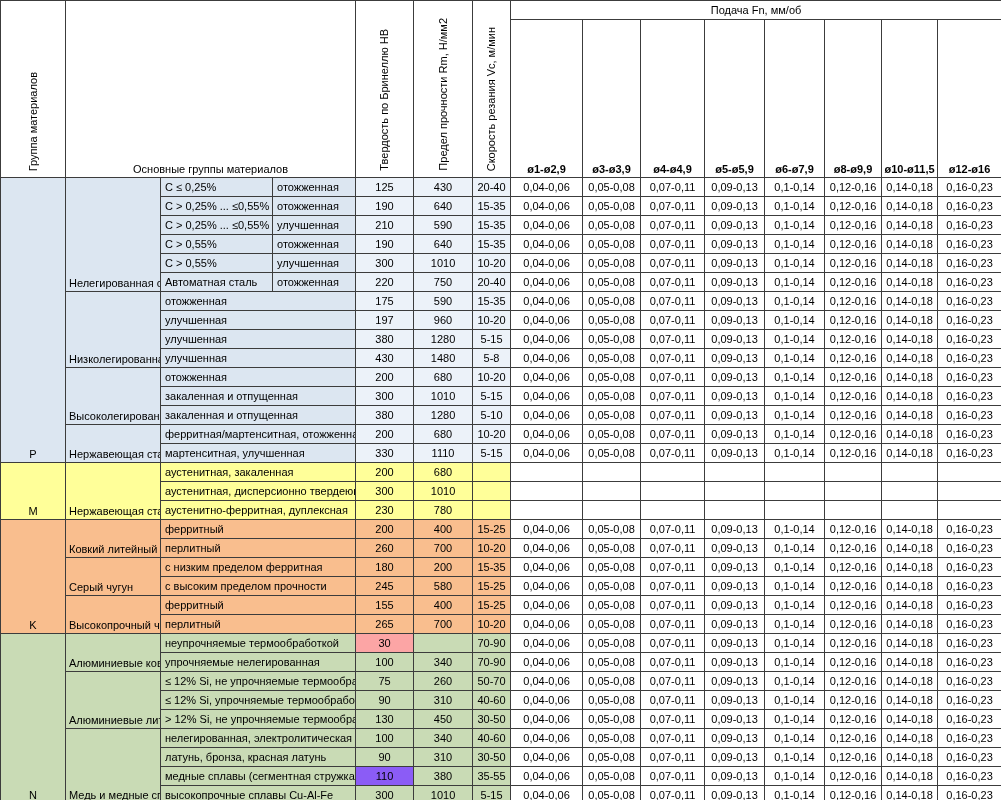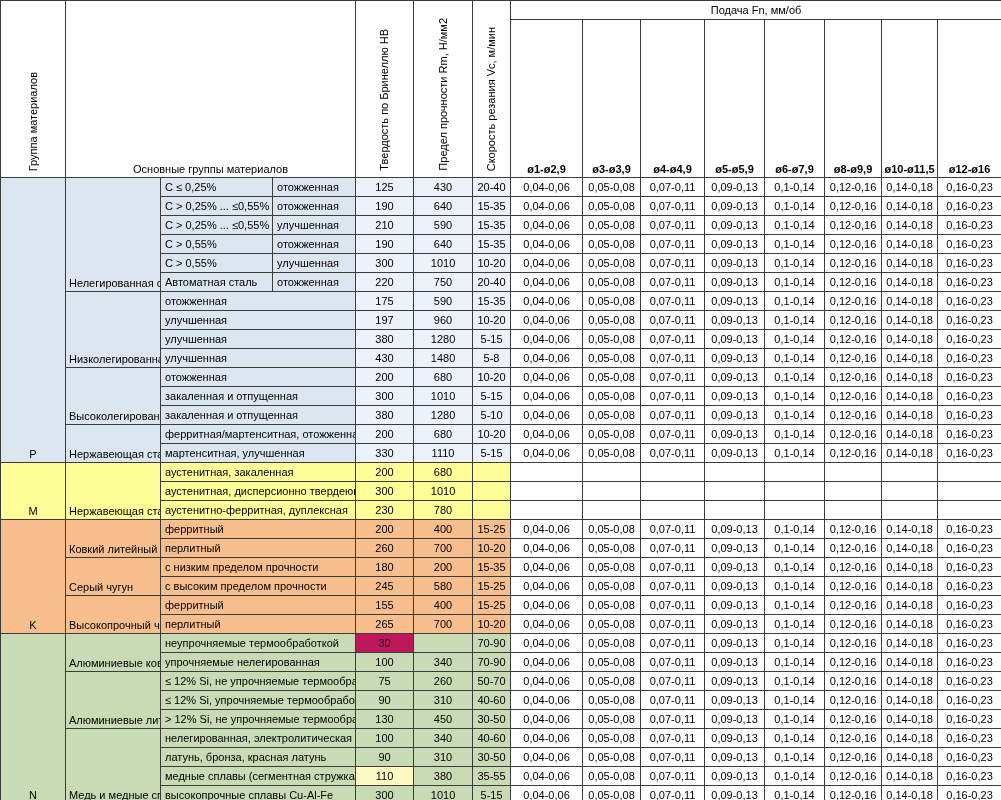--- a/index.html
+++ b/index.html
@@ -362,21 +362,21 @@
         <td class="feed">0,05-0,08</td>
         <td class="feed">0,07-0,11</td>
         <td class="feed">0,09-0,13</td>
         <td class="feed">0,1-0,14</td>
         <td class="feed">0,12-0,16</td>
         <td class="feed">0,14-0,18</td>
         <td class="feed">0,16-0,23</td>
       </tr>
       <tr>
         <td class="group-label" rowspan="2" style="background: rgb(249, 190, 142);">Серый чугун</td>
-        <td class="mat" colspan="2" style="background: rgb(249, 190, 142);">с низким пределом прочности</td>
+        <td class="mat" colspan="2" style="background: rgb(249, 190, 142);">с низким пределом ферритная</td>
         <td class="num" style="background: rgb(249, 190, 142);">180</td>
         <td class="num" style="background: rgb(249, 190, 142);">200</td>
         <td class="num" style="background: rgb(249, 190, 142);">15-35</td>
         <td class="feed">0,04-0,06</td>
         <td class="feed">0,05-0,08</td>
         <td class="feed">0,07-0,11</td>
         <td class="feed">0,09-0,13</td>
         <td class="feed">0,1-0,14</td>
         <td class="feed">0,12-0,16</td>
         <td class="feed">0,14-0,18</td>
@@ -422,21 +422,21 @@
         <td class="feed">0,09-0,13</td>
         <td class="feed">0,1-0,14</td>
         <td class="feed">0,12-0,16</td>
         <td class="feed">0,14-0,18</td>
         <td class="feed">0,16-0,23</td>
       </tr>
       <tr>
         <td class="letter" rowspan="9" style="background: rgb(201, 219, 181);">N</td>
         <td class="group-label" rowspan="2" style="background: rgb(201, 219, 181);">Алюминиевые кованые сплавы</td>
         <td class="mat" colspan="2" style="background: rgb(201, 219, 181);">неупрочняемые термообработкой</td>
-        <td class="num" style="background: #be185d; text-align: center;">30</td>
+        <td class="num" style="background: #fca5a5; text-align: center;">30</td>
         <td class="num" style="background: rgb(201, 219, 181);"></td>
         <td class="num" style="background: rgb(201, 219, 181);">70-90</td>
         <td class="feed">0,04-0,06</td>
         <td class="feed">0,05-0,08</td>
         <td class="feed">0,07-0,11</td>
         <td class="feed">0,09-0,13</td>
         <td class="feed">0,1-0,14</td>
         <td class="feed">0,12-0,16</td>
         <td class="feed">0,14-0,18</td>
         <td class="feed">0,16-0,23</td>
@@ -522,21 +522,21 @@
         <td class="feed">0,05-0,08</td>
         <td class="feed">0,07-0,11</td>
         <td class="feed">0,09-0,13</td>
         <td class="feed">0,1-0,14</td>
         <td class="feed">0,12-0,16</td>
         <td class="feed">0,14-0,18</td>
         <td class="feed">0,16-0,23</td>
       </tr>
       <tr>
         <td class="mat" colspan="2" style="background: rgb(201, 219, 181);">медные сплавы (сегментная стружка)</td>
-        <td class="num" style="background: #fef9c3;">110</td>
+        <td class="num" style="background: #8b5cf6;">110</td>
         <td class="num" style="background: rgb(201, 219, 181);">380</td>
         <td class="num" style="background: rgb(201, 219, 181);">35-55</td>
         <td class="feed">0,04-0,06</td>
         <td class="feed">0,05-0,08</td>
         <td class="feed">0,07-0,11</td>
         <td class="feed">0,09-0,13</td>
         <td class="feed">0,1-0,14</td>
         <td class="feed">0,12-0,16</td>
         <td class="feed">0,14-0,18</td>
         <td class="feed">0,16-0,23</td>

